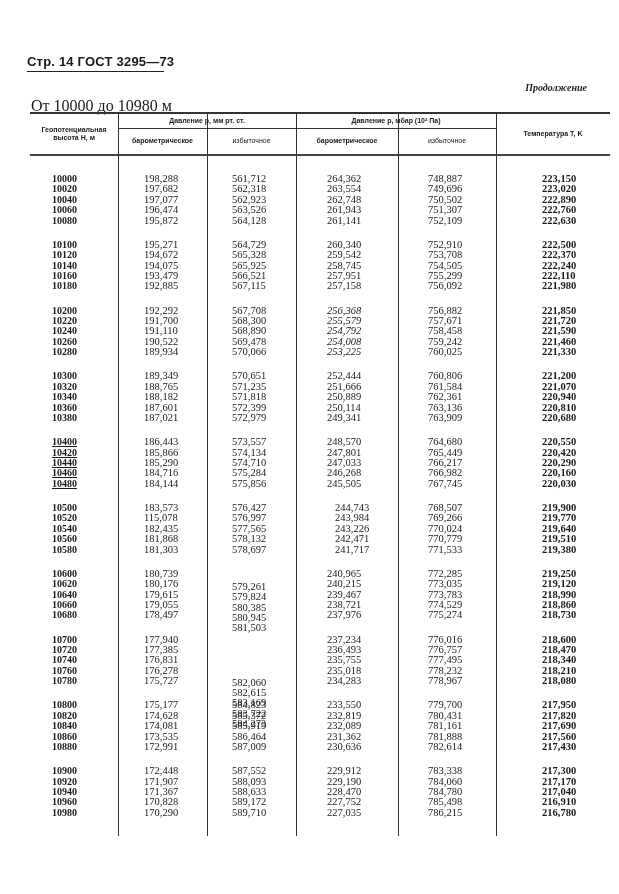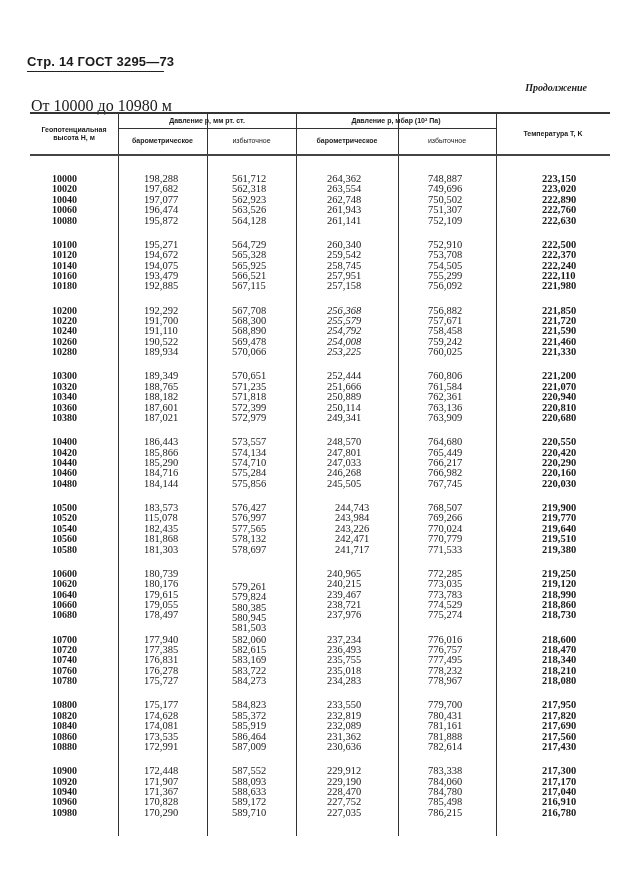--- a/index.html
+++ b/index.html
@@ -80,21 +80,21 @@
       </div>
       <div class="group" style="top: 215.4px;">
         <div class="col h" style="left: 22px;"><div>10300</div><div>10320</div><div>10340</div><div>10360</div><div>10380</div></div>
         <div class="col " style="left: 114px;"><div>189,349</div><div>188,765</div><div>188,182</div><div>187,601</div><div>187,021</div></div>
         <div class="col " style="left: 202px;"><div>570,651</div><div>571,235</div><div>571,818</div><div>572,399</div><div>572,979</div></div>
         <div class="col " style="left: 297px;"><div>252,444</div><div>251,666</div><div>250,889</div><div>250,114</div><div>249,341</div></div>
         <div class="col " style="left: 398px;"><div>760,806</div><div>761,584</div><div>762,361</div><div>763,136</div><div>763,909</div></div>
         <div class="col t" style="left: 512px;"><div>221,200</div><div>221,070</div><div>220,940</div><div>220,810</div><div>220,680</div></div>
       </div>
       <div class="group" style="top: 281.2px;">
-        <div class="col h" style="left: 22px;"><div>10400</div><div>10420</div><div>10440</div><div>10460</div><div>10480</div></div>
+        <div class="col h" style="left: 22px; text-decoration: underline;"><div>10400</div><div>10420</div><div>10440</div><div>10460</div><div>10480</div></div>
         <div class="col " style="left: 114px;"><div>186,443</div><div>185,866</div><div>185,290</div><div>184,716</div><div>184,144</div></div>
         <div class="col " style="left: 202px;"><div>573,557</div><div>574,134</div><div>574,710</div><div>575,284</div><div>575,856</div></div>
         <div class="col " style="left: 297px;"><div>248,570</div><div>247,801</div><div>247,033</div><div>246,268</div><div>245,505</div></div>
         <div class="col " style="left: 398px;"><div>764,680</div><div>765,449</div><div>766,217</div><div>766,982</div><div>767,745</div></div>
         <div class="col t" style="left: 512px;"><div>220,550</div><div>220,420</div><div>220,290</div><div>220,160</div><div>220,030</div></div>
       </div>
       <div class="group" style="top: 347px;">
         <div class="col h" style="left: 22px;"><div>10500</div><div>10520</div><div>10540</div><div>10560</div><div>10580</div></div>
         <div class="col " style="left: 114px;"><div>183,573</div><div>115,078</div><div>182,435</div><div>181,868</div><div>181,303</div></div>
         <div class="col " style="left: 202px;"><div>576,427</div><div>576,997</div><div>577,565</div><div>578,132</div><div>578,697</div></div>
@@ -106,21 +106,21 @@
         <div class="col h" style="left: 22px;"><div>10600</div><div>10620</div><div>10640</div><div>10660</div><div>10680</div></div>
         <div class="col " style="left: 114px;"><div>180,739</div><div>180,176</div><div>179,615</div><div>179,055</div><div>178,497</div></div>
         <div class="col " style="left: 202px; margin-top: 13px;"><div>579,261</div><div>579,824</div><div>580,385</div><div>580,945</div><div>581,503</div></div>
         <div class="col " style="left: 297px;"><div>240,965</div><div>240,215</div><div>239,467</div><div>238,721</div><div>237,976</div></div>
         <div class="col " style="left: 398px;"><div>772,285</div><div>773,035</div><div>773,783</div><div>774,529</div><div>775,274</div></div>
         <div class="col t" style="left: 512px;"><div>219,250</div><div>219,120</div><div>218,990</div><div>218,860</div><div>218,730</div></div>
       </div>
       <div class="group" style="top: 478.6px;">
         <div class="col h" style="left: 22px;"><div>10700</div><div>10720</div><div>10740</div><div>10760</div><div>10780</div></div>
         <div class="col " style="left: 114px;"><div>177,940</div><div>177,385</div><div>176,831</div><div>176,278</div><div>175,727</div></div>
-        <div class="col " style="left: 202px;"><div>582,060</div><div>582,615</div><div>583,169</div><div>583,722</div><div>584,273</div></div>
+        <div class="col " style="left: 202px; margin-top: 43px;"><div>582,060</div><div>582,615</div><div>583,169</div><div>583,722</div><div>584,273</div></div>
         <div class="col " style="left: 297px;"><div>237,234</div><div>236,493</div><div>235,755</div><div>235,018</div><div>234,283</div></div>
         <div class="col " style="left: 398px;"><div>776,016</div><div>776,757</div><div>777,495</div><div>778,232</div><div>778,967</div></div>
         <div class="col t" style="left: 512px;"><div>218,600</div><div>218,470</div><div>218,340</div><div>218,210</div><div>218,080</div></div>
       </div>
       <div class="group" style="top: 544.4px;">
         <div class="col h" style="left: 22px;"><div>10800</div><div>10820</div><div>10840</div><div>10860</div><div>10880</div></div>
         <div class="col " style="left: 114px;"><div>175,177</div><div>174,628</div><div>174,081</div><div>173,535</div><div>172,991</div></div>
         <div class="col " style="left: 202px;"><div>584,823</div><div>585,372</div><div>585,919</div><div>586,464</div><div>587,009</div></div>
         <div class="col " style="left: 297px;"><div>233,550</div><div>232,819</div><div>232,089</div><div>231,362</div><div>230,636</div></div>
         <div class="col " style="left: 398px;"><div>779,700</div><div>780,431</div><div>781,161</div><div>781,888</div><div>782,614</div></div>

